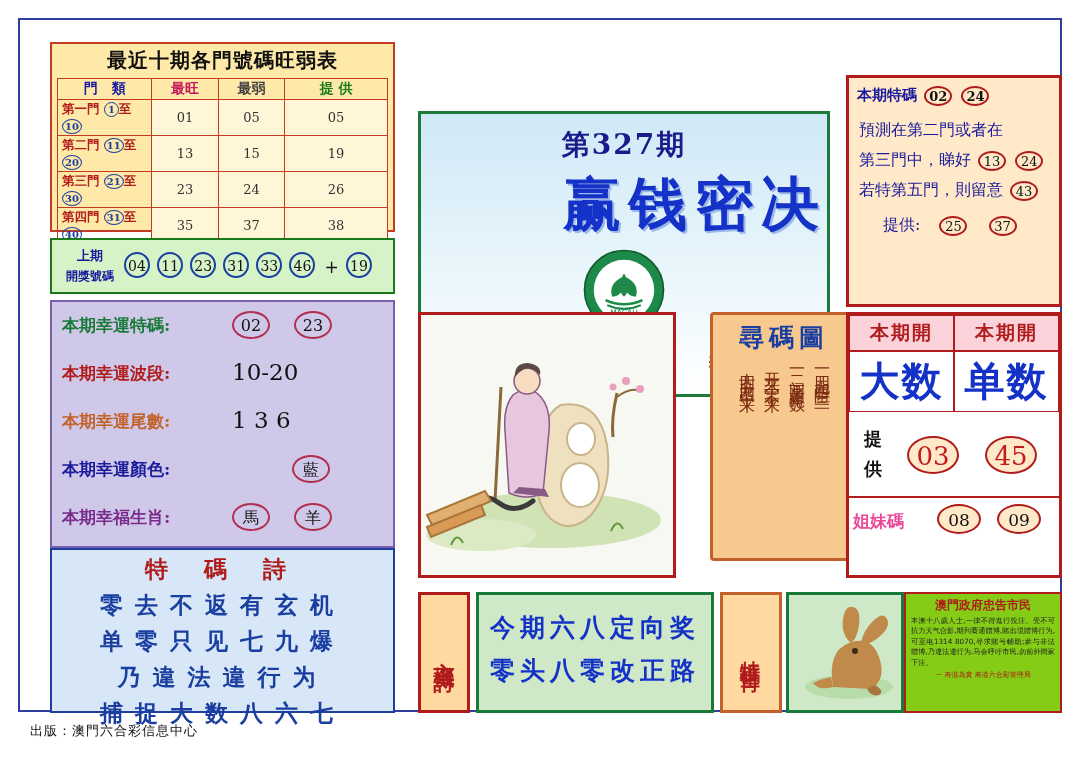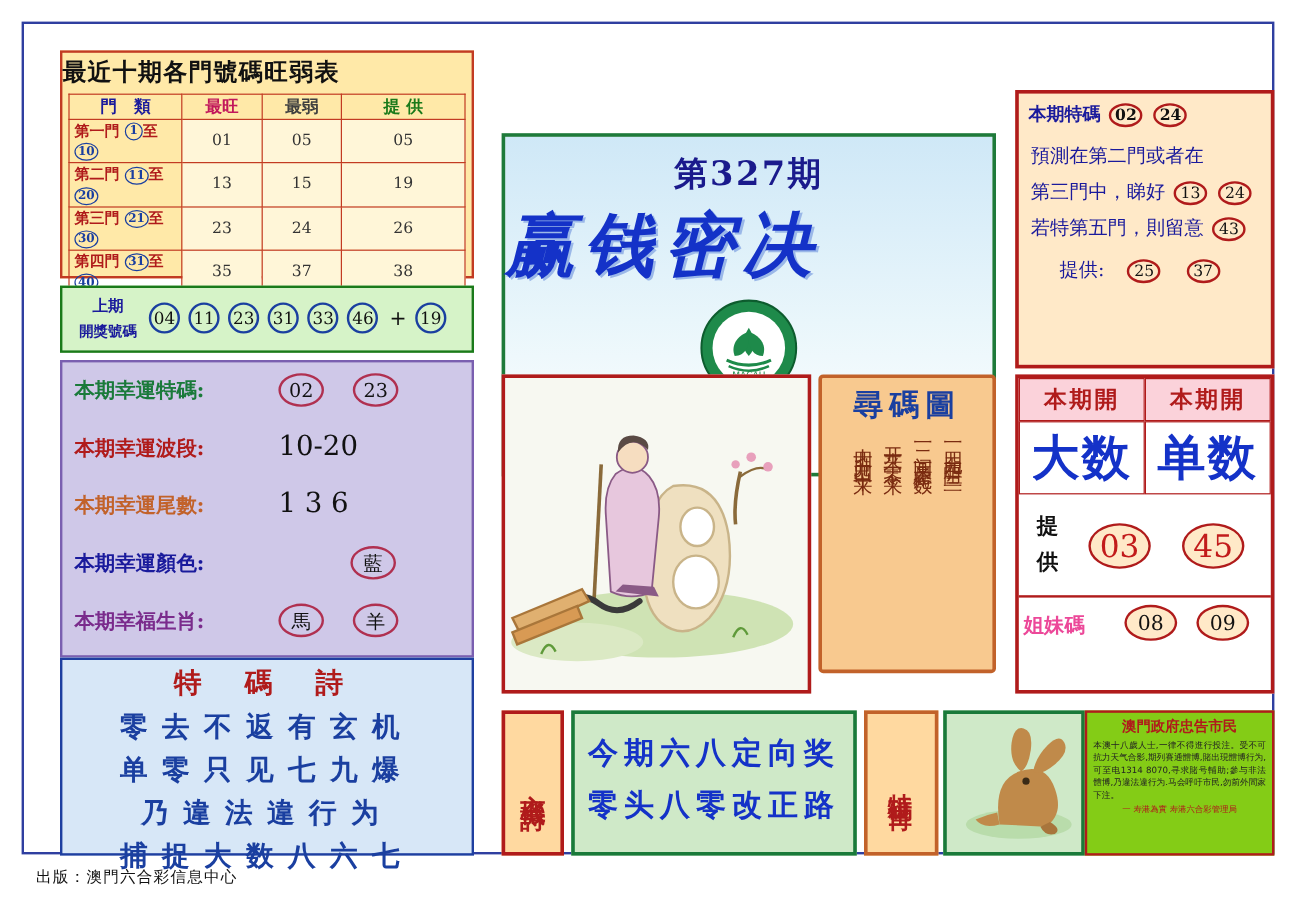--- a/index.html
+++ b/index.html
@@ -21,21 +21,21 @@
     width:1044px; height:694px;
     border:2px solid #2f3fa0;
     background:#ffffff;
   }
   
   .wr {
     position:absolute; left:30px; top:22px; width:345px; height:190px;
     border:2px solid #c23b22; background:#ffe9a8;
   }
   .wr-title {
-    text-align:left; font-family:"DejaVu Serif", serif; font-weight:bold;
+    text-align:center; font-family:"DejaVu Serif", serif; font-weight:bold;
     font-size:20px; color:#111; padding-top:3px; letter-spacing:1px;
   }
   table.wrt { border-collapse:collapse; width:331px; margin:4px auto 0; }
   table.wrt th, table.wrt td {
     border:1px solid #c23b22; height:21px; text-align:center;
     font-size:13px; font-family:"DejaVu Serif", serif; color:#b01b1b;
   }
   table.wrt th { background:#ffe9a8; font-size:14px; font-weight:bold; }
   table.wrt th.c1 { color:#1a1a9c; width:88px;}
   table.wrt th.c2 { color:#c2185b; width:62px;}
@@ -101,24 +101,23 @@
   
   .chead {
     position:absolute; left:398px; top:55px; width:412px; height:286px;
     border:3px solid #1e7a3a; background:linear-gradient(#cfe8f7, #e9f6fb 55%, #ffffff);margin-top:36px;
   }
   .chead .issue {
     text-align:center; font-family:"DejaVu Serif", serif; font-weight:bold;
     font-size:28px; color:#1a1a8c; margin-top:12px; letter-spacing:2px;
   }
   .chead .big {
-    text-align:left; font-family:"DejaVu Serif", serif; font-weight:bold;
+    text-align:right; font-family:"DejaVu Serif", serif; font-weight:bold;
     font-size:58px; color:#1432c8; letter-spacing:8px; margin-top:2px;
     text-shadow:2px 2px 0 #9bb8e8;
-    font-style:italic;
   }
   .lotus {
     position:absolute; left:50%; top:134px; transform:translateX(-50%);
     width:84px; height:84px;
   }
   .chead .cr {
     position:absolute; left:18px; bottom:12px; font-family:"DejaVu Serif", serif;
     font-weight:bold; font-size:18px; color:#1a7a3a; letter-spacing:3px;
   }
   .chead .cr2 {
@@ -126,21 +125,21 @@
     font-weight:bold; font-size:22px; color:#b01b1b; letter-spacing:3px;
   }
   
   .cpic {
     position:absolute; left:398px; top:292px; width:258px; height:266px;
     border:3px solid #b01b1b; background:#f3f6ee;
     overflow:hidden;
   }
   
   .xmt {
-    position:absolute; left:662px; top:292px; width:148px; height:249px;
+    position:absolute; left:690px; top:292px; width:148px; height:249px;
     border:3px solid #c2622a; background:#f8c98f; border-radius:4px;
   }
   .xmt-title {
     text-align:center; font-family:"DejaVu Serif", serif; font-weight:bold;
     font-size:25px; color:#1a3fa0; letter-spacing:5px; margin-top:6px;
   }
   .xmt-cols {
     display:flex; flex-direction:row-reverse; justify-content:center;
     margin-top:6px; gap:4px;
   }

